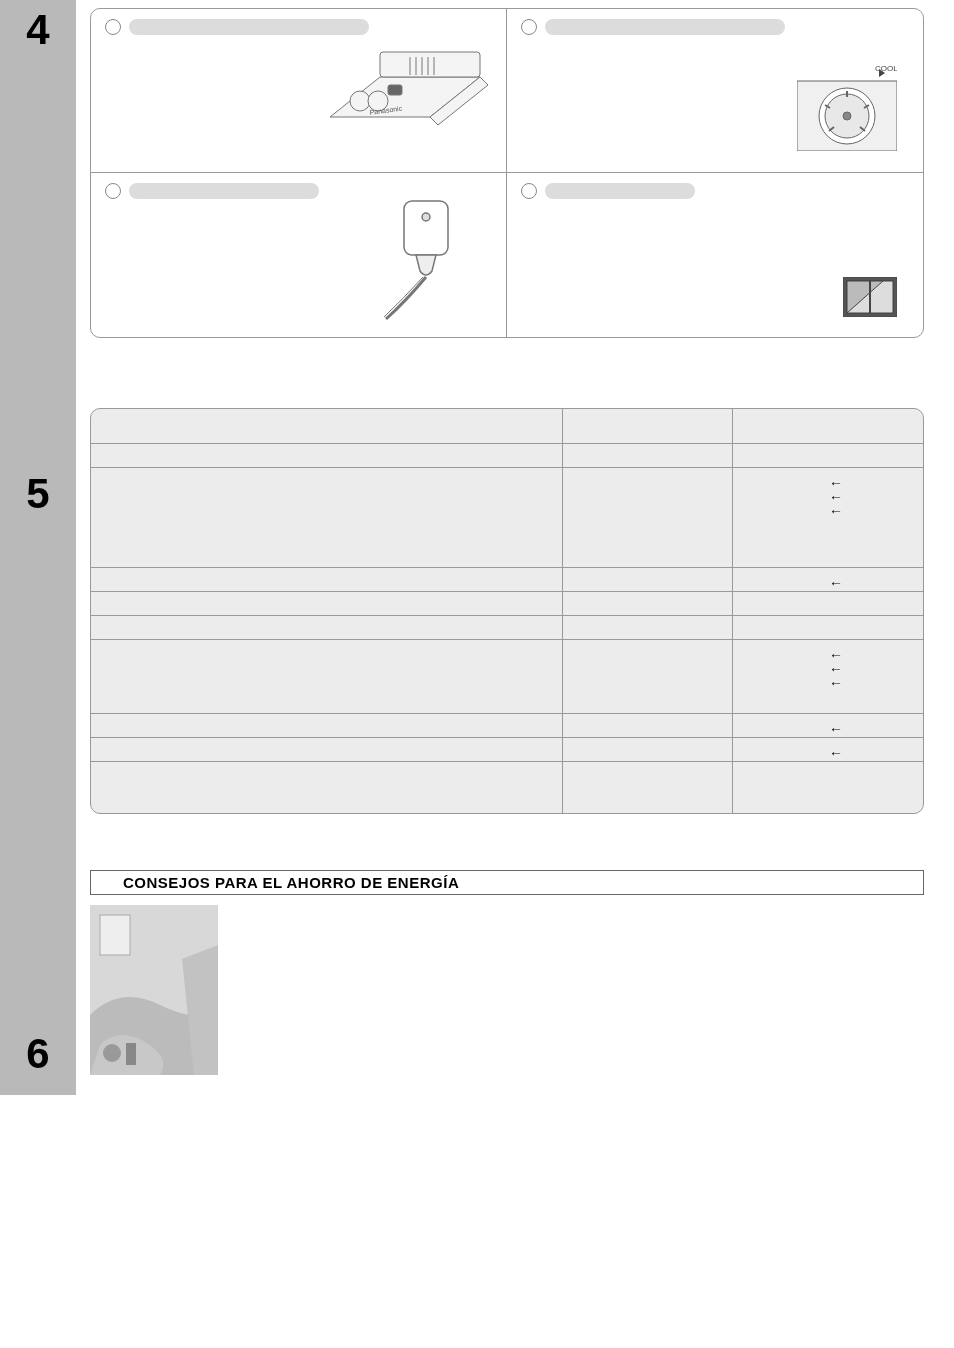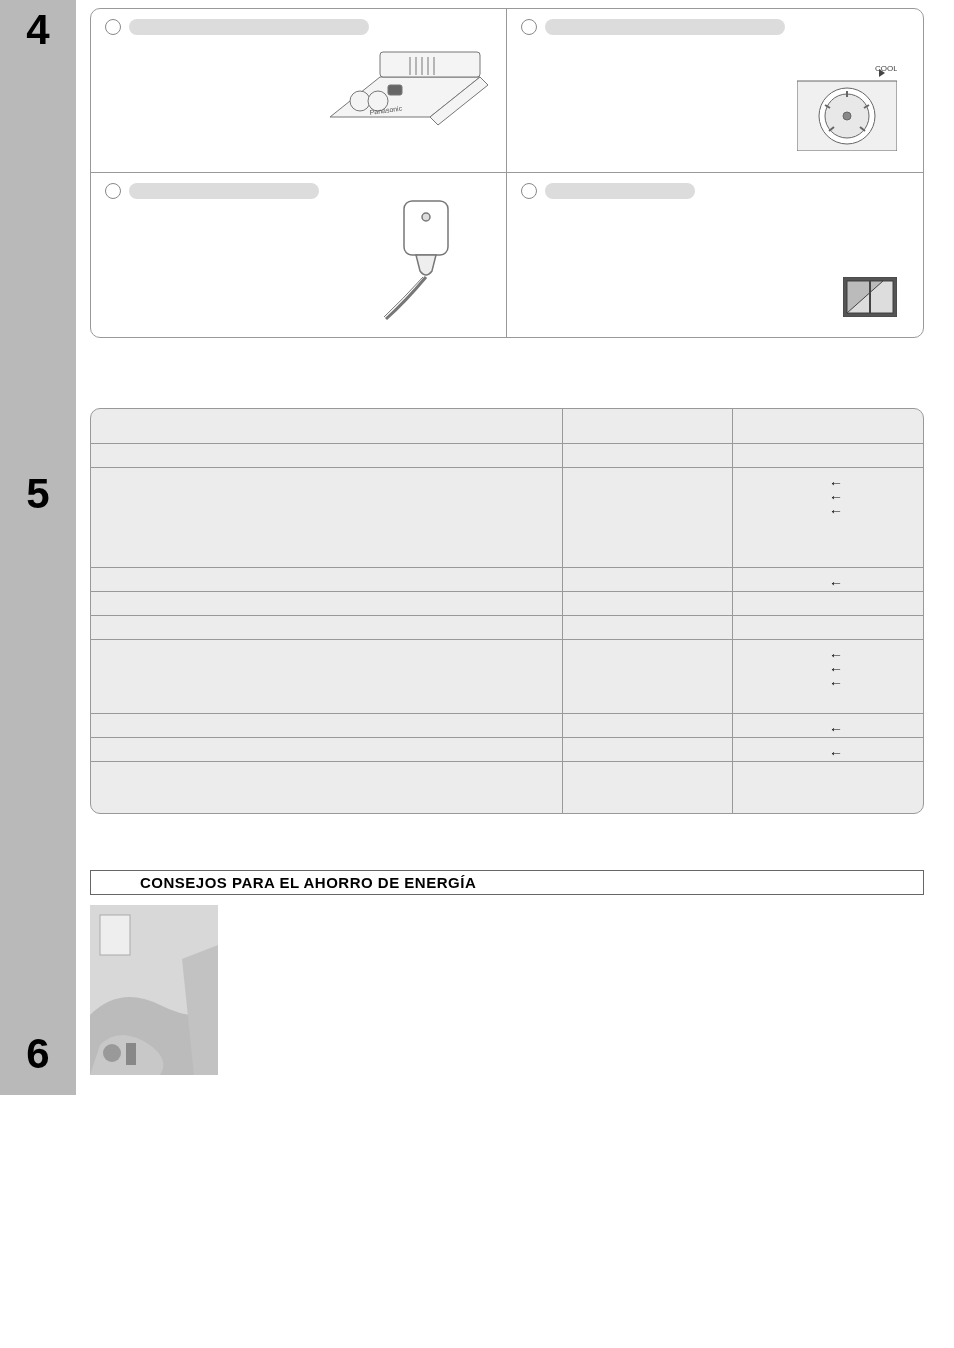--- a/index.html
+++ b/index.html
@@ -36,21 +36,21 @@
   .tc-c { width: 190px; padding: 6px 10px; text-align: right; }
   .arrow { font-weight: bold; font-size: 14px; line-height: 14px; display: block; text-align: right; padding-right: 70px; }
   .trow.h1 { height: 34px; }
   .trow.h2 { height: 24px; }
   .trow.big { min-height: 100px; }
   .trow.med { min-height: 74px; }
   .trow.tall { min-height: 52px; }
 
   
   .spacer2 { height: 56px; }
-  .hdrbar { display: flex; align-items: flex-start; border: 1px solid #666; margin-bottom: 10px; padding-left: 17px; }
+  .hdrbar { display: flex; align-items: flex-start; border: 1px solid #666; margin-bottom: 10px; }
   .hdrbar .sq { width: 24px; background: #5a5a5a; }
   .hdrbar .txt { font-weight: 900; font-size: 15px; padding: 3px 8px; letter-spacing: 0.5px; }
 
   .photo6 { width: 128px; height: 170px; background: linear-gradient(135deg,#dcdcdc 0%, #bfbfbf 40%, #e8e8e8 70%, #c9c9c9 100%); position: relative; overflow:hidden; }
 
   .text-ph { color: transparent; }
 </style>
 </head>
 <body>
 

